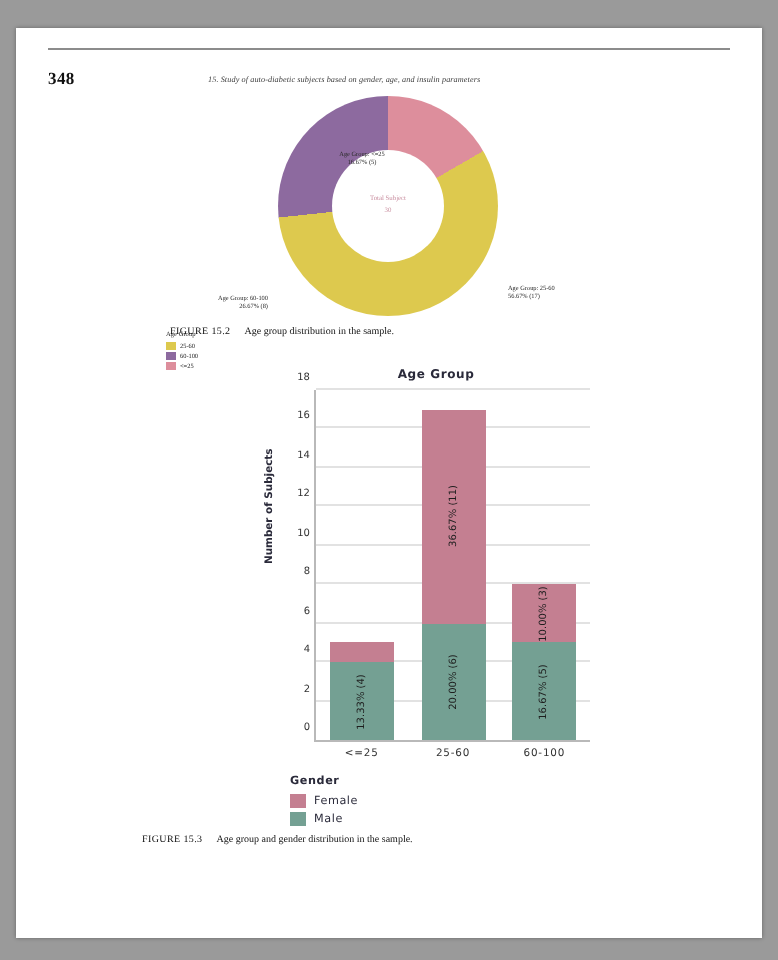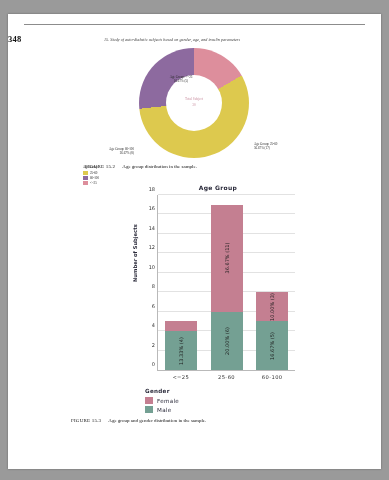--- a/index.html
+++ b/index.html
@@ -1,20 +1,20 @@
 <!DOCTYPE html>
 <html><head>
 <meta charset="utf-8">
 <style>
   html,body{margin:0;padding:0;background:#9a9a9a;}
   body{width:389px;height:480px;overflow:hidden;font-family:"Liberation Serif",serif;}
   .page{position:absolute;left:8px;top:14px;width:373px;height:455px;background:#ffffff;
         box-shadow:0 0 2px rgba(0,0,0,.35);overflow:hidden;}
   .rule{position:absolute;left:16px;top:10px;width:341px;height:1px;background:#8c8c8c;}
-  .folio{position:absolute;left:0;top:20px;font-weight:bold;font-size:8.5px;color:#111;letter-spacing:.2px;}
+  .folio{position:absolute;left:16px;top:20px;font-weight:bold;font-size:8.5px;color:#111;letter-spacing:.2px;}
   .runhead{position:absolute;left:96px;top:23px;font-size:4.1px;color:#3b3b3b;font-style:italic;
            letter-spacing:.05px;white-space:nowrap;}
 
   
   .fig2{position:absolute;left:0;top:30px;width:373px;height:130px;}
   .donut-wrap{position:absolute;left:131px;top:4px;width:110px;height:110px;}
   .donut{position:absolute;inset:0;border-radius:50%;}
   .donut-hole{position:absolute;left:27px;top:27px;width:56px;height:56px;border-radius:50%;
               background:#fff;}
   .hole-t1{position:absolute;left:0;right:0;top:22px;text-align:center;font-size:3.4px;color:#c98fa0;}

